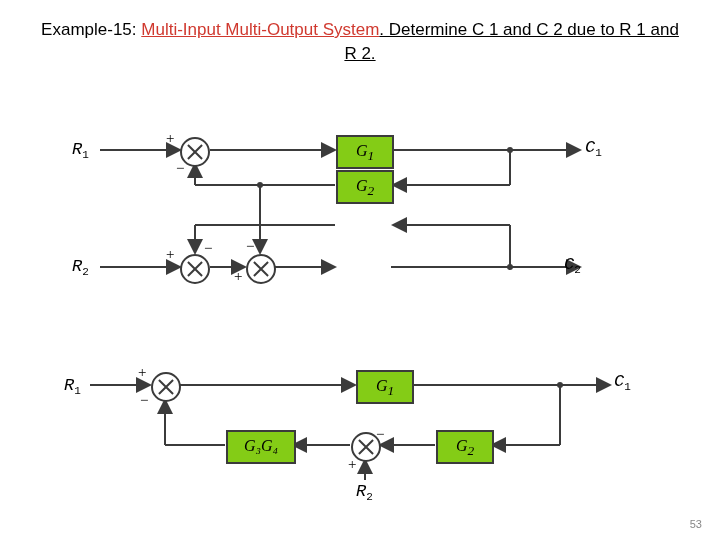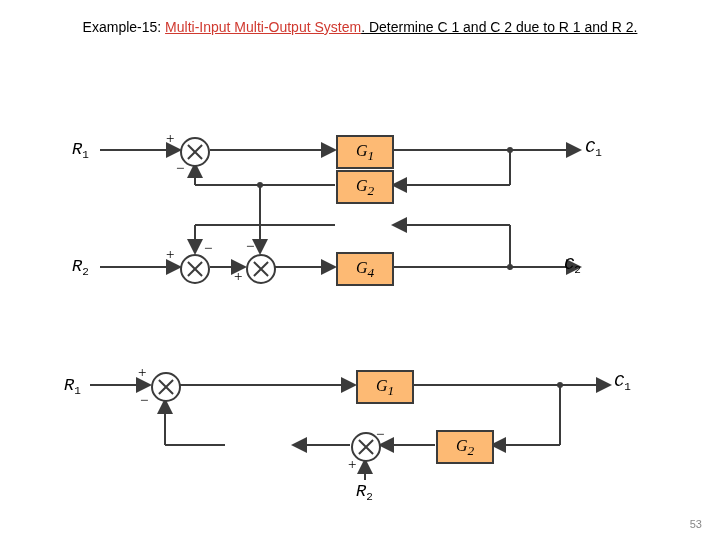--- a/index.html
+++ b/index.html
@@ -1,23 +1,23 @@
 <!DOCTYPE html>
 <html><head>
 <meta charset="utf-8">
 <style>
   body{margin:0;width:720px;height:540px;background:#fff;font-family:"Segoe UI",Arial,sans-serif;position:relative}
-  .title{font-size:14px;text-align:center;padding:18px 40px 0;line-height:1.4}
+  .title{font-size:17px;text-align:center;padding:18px 40px 0;line-height:1.4}
   .title .ul{text-decoration:underline}
   .title .red{color:#d0392f;text-decoration:underline}
   .stage{position:absolute;left:60px;top:130px;width:600px;height:380px}
   svg{position:absolute;left:0;top:0}
   .lbl{position:absolute;font-family:Liberation Mono, monospace;font-size:17px;font-style:italic}
   .lbl sub{font-size:11px;font-style:normal}
-  .box{position:absolute;width:54px;height:30px;border:2px solid #3b3b3b;background:#fdba74;text-align:center;line-height:28px;font-family:"Times New Roman",serif;font-style:italic;font-size:16px}
+  .box{position:absolute;width:54px;height:30px;border:2px solid #3b3b3b;background:#84cc16;text-align:center;line-height:28px;font-family:"Times New Roman",serif;font-style:italic;font-size:16px}
   .sum{position:absolute;width:26px;height:26px;border:2px solid #3b3b3b;border-radius:50%;background:#fff}
   .sum::before,.sum::after{content:"";position:absolute;background:#3b3b3b}
   .sum::before{left:12px;top:3px;width:2px;height:20px;transform:rotate(45deg)}
   .sum::after{left:12px;top:3px;width:2px;height:20px;transform:rotate(-45deg)}
   .sgn{position:absolute;font-family:"Times New Roman",serif;font-size:15px}
   .note{position:absolute;font-family:"Times New Roman",serif;font-size:15px}
   .pg{position:absolute;right:18px;bottom:10px;font-size:11px;color:#888}
 </style>
 </head>
 <body>
@@ -74,21 +74,20 @@
   <div class="sum" style="left:120px;top:124px"></div>
   <div class="sgn" style="left:106px;top:116px">+</div>
   <div class="sgn" style="left:144px;top:110px">−</div>
 
   <div class="sum" style="left:186px;top:124px"></div>
   <div class="sgn" style="left:174px;top:138px">+</div>
   <div class="sgn" style="left:186px;top:108px">−</div>
 
   <div class="box" style="left:276px;top:5px"><span>G</span><sub>1</sub></div>
   <div class="box" style="left:276px;top:40px"><span>G</span><sub>2</sub></div>
-  <div class="box" style="left:276px;top:122px"><span>G</span><sub>4</sub></div>
 
 
   <svg width="600" height="160" style="top:230px">
     <defs>
       <marker id="ah2" markerWidth="8" markerHeight="8" refX="7" refY="4" orient="auto">
         <path d="M0,0 L8,4 L0,8 Z" fill="#3b3b3b"></path>
       </marker>
     </defs>
 
     <line x1="30" y1="25" x2="90" y2="25" stroke="#3b3b3b" stroke-width="2" marker-end="url(#ah2)"></line>
@@ -114,16 +113,17 @@
   <div class="sum" style="left:91px;top:242px"></div>
   <div class="sgn" style="left:78px;top:234px">+</div>
   <div class="sgn" style="left:80px;top:262px">−</div>
 
   <div class="sum" style="left:291px;top:302px"></div>
   <div class="sgn" style="left:316px;top:296px">−</div>
   <div class="sgn" style="left:288px;top:326px">+</div>
 
   <div class="box" style="left:296px;top:240px"><span>G</span><sub>1</sub></div>
   <div class="box" style="left:376px;top:300px"><span>G</span><sub>2</sub></div>
+  <div class="box" style="left:166px;top:300px;width:66px">G₃G₄</div>
 
 </div>
 
 <div class="pg">53</div>
 
 </body></html>

